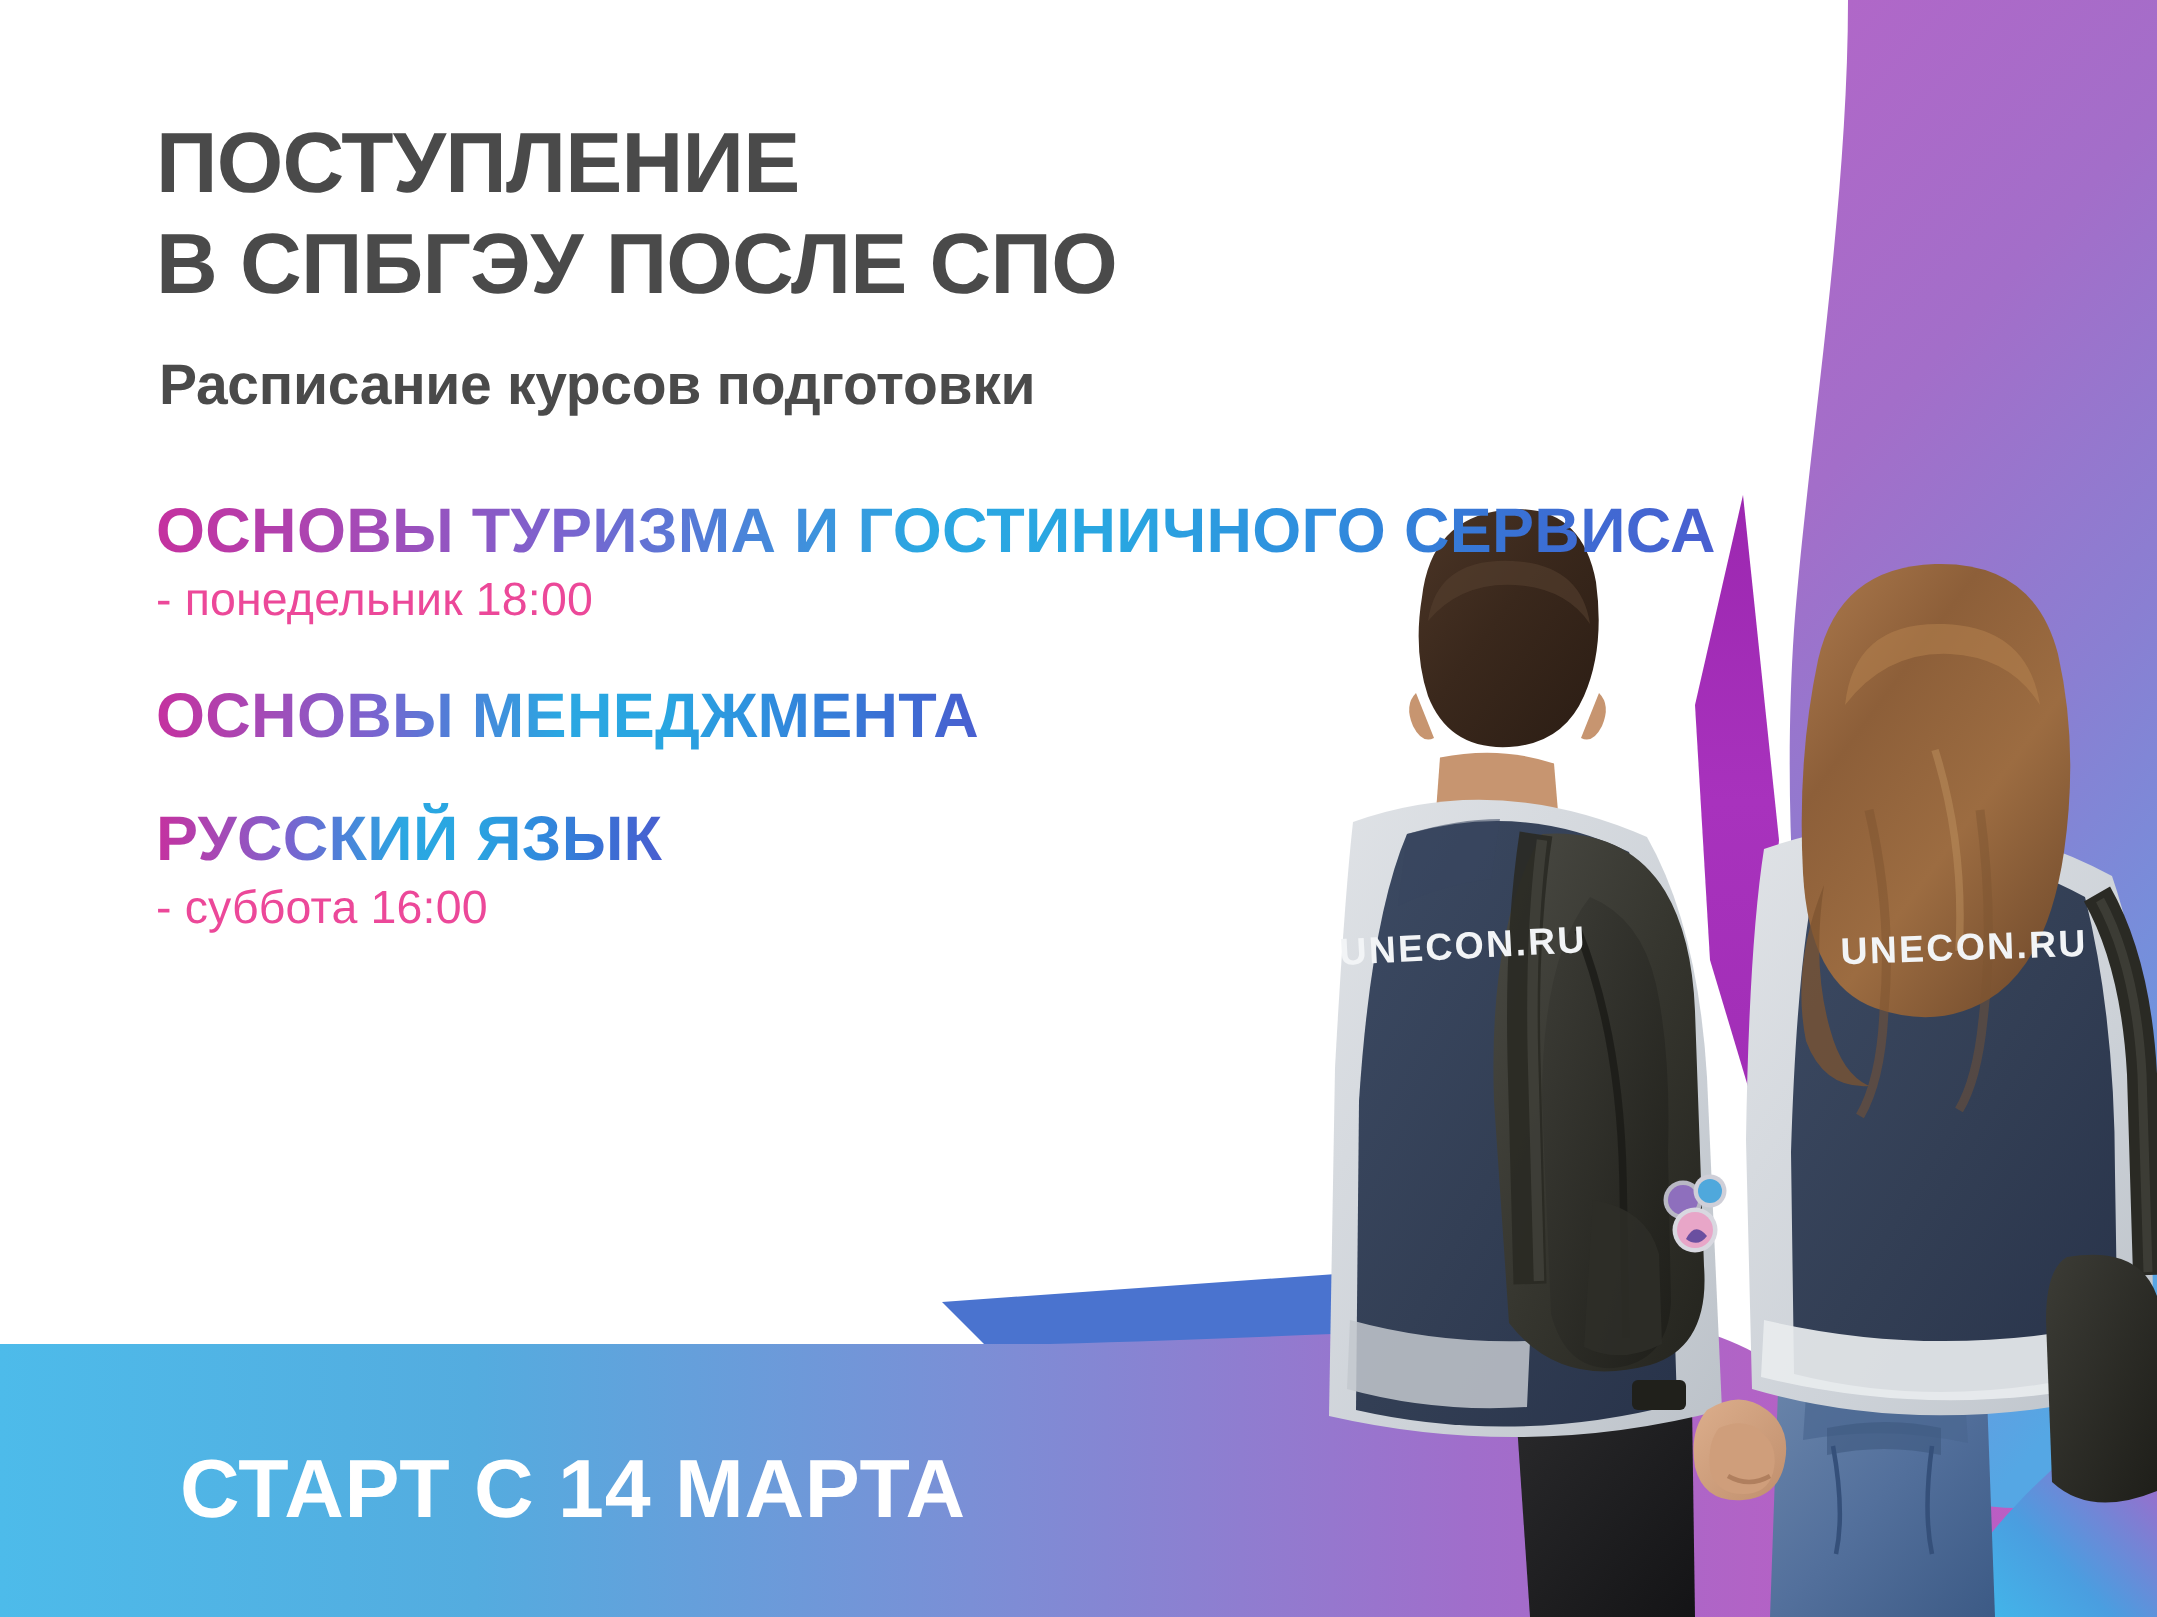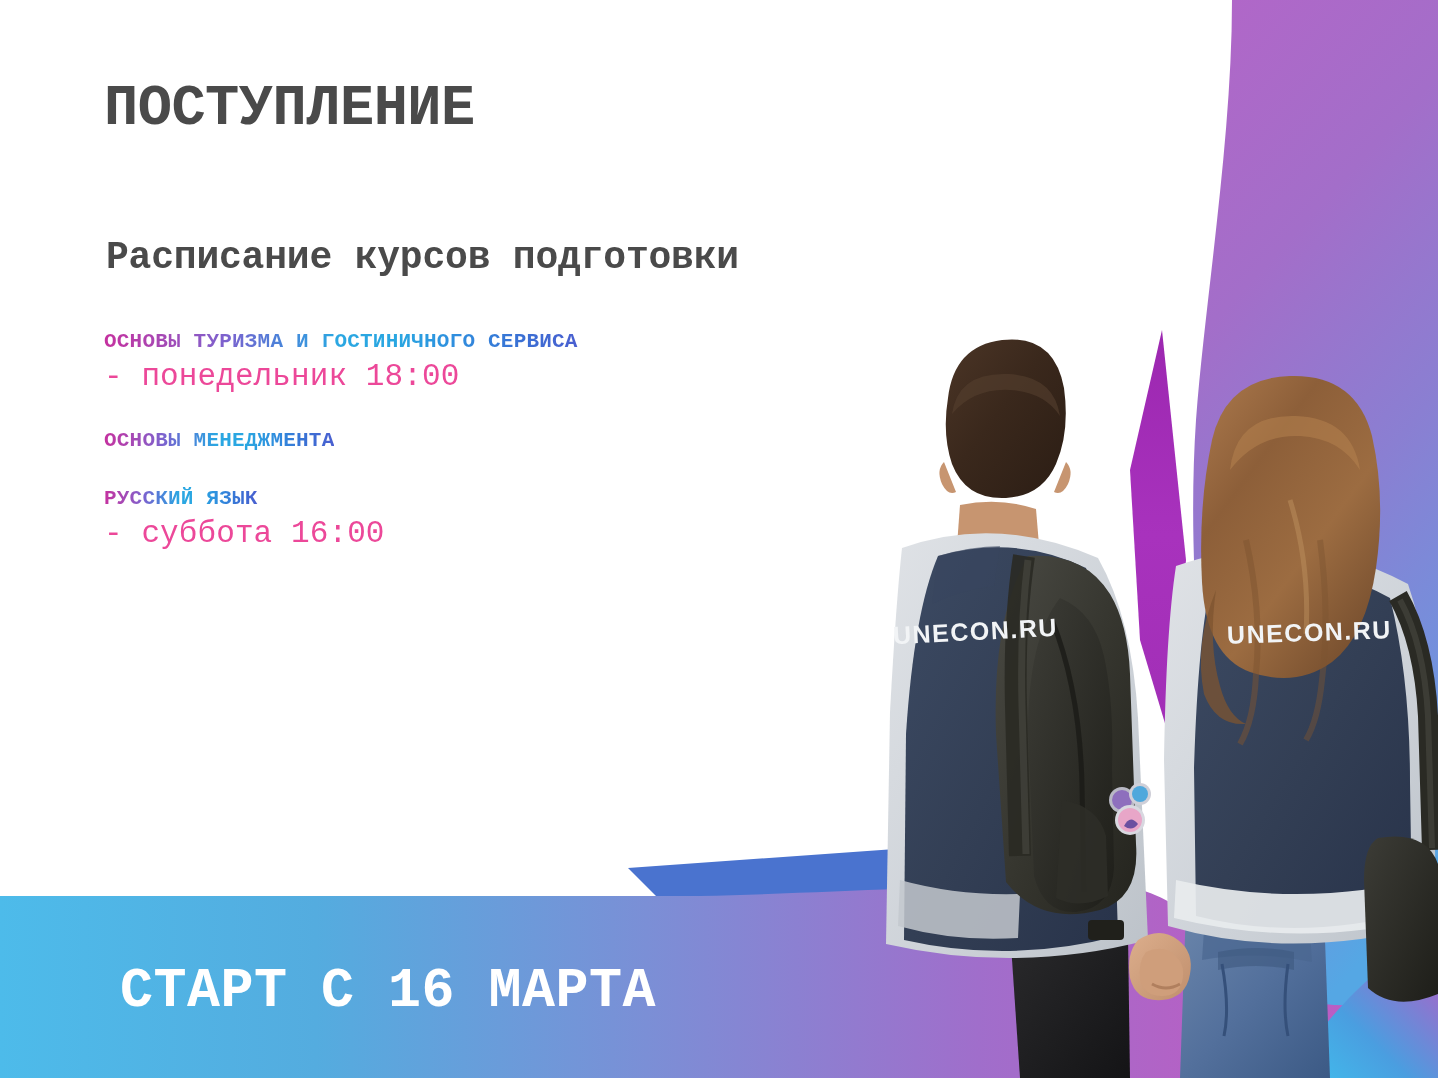--- a/index.html
+++ b/index.html
@@ -32,21 +32,20 @@
     display:block;
   }
 
   
   .content {
     position:absolute;
     left:0; top:0;
     width:1438px; height:838px;
     z-index:40;
     pointer-events:none;
-    font-family:Liberation Mono, monospace;
   }
   .content > * { pointer-events:auto; }
 
   .headline {
     position:absolute;
     left:104px;
     top:76px;
     width:900px;
     color:#4a4a4a;
     font-weight:bold;
@@ -70,21 +69,21 @@
     position:absolute;
     left:104px;
     top:330px;
     width:1000px;
   }
   .course { margin-bottom:35px; }
   .course:last-child { margin-bottom:0; }
 
   .course-title {
     font-weight:bold;
-    font-size:21px;
+    font-size:42px;
     letter-spacing:0.2px;
     line-height:1.12;
     background-image:linear-gradient(90deg,
         #c5319f 0%,
         #a24cb8 14%,
         #7b63cf 26%,
         #4f7fd8 36%,
         #2ba7e2 49%,
         #29a6e1 62%,
         #2f8ede 74%,
@@ -319,20 +318,21 @@
     </g>
   </svg>
 
   <div class="jacket-label" id="jacket-left-label">UNECON.RU</div>
   <div class="jacket-label" id="jacket-right-label">UNECON.RU</div>
 
   <div class="content">
 
     <h1 class="headline">
       <span>ПОСТУПЛЕНИЕ</span>
+      <span class="l2">В СПБГЭУ ПОСЛЕ СПО</span>
     </h1>
 
     <div class="subtitle">Расписание курсов подготовки</div>
 
     <div class="courses">
 
       <div class="course">
         <div class="course-title">ОСНОВЫ ТУРИЗМА И ГОСТИНИЧНОГО СЕРВИСА</div>
         <div class="course-time">- понедельник 18:00</div>
       </div>
@@ -342,16 +342,16 @@
         <div class="course-title">ОСНОВЫ МЕНЕДЖМЕНТА</div>
       </div>
 
       <div class="course">
         <div class="course-title">РУССКИЙ ЯЗЫК</div>
         <div class="course-time">- суббота 16:00</div>
       </div>
 
     </div>
 
-    <div class="startbanner-text">СТАРТ С 16 МАРТА</div>
+    <div class="startbanner-text">СТАРТ С 14 МАРТА</div>
 
   </div>
 </div>
 
 </body></html>

